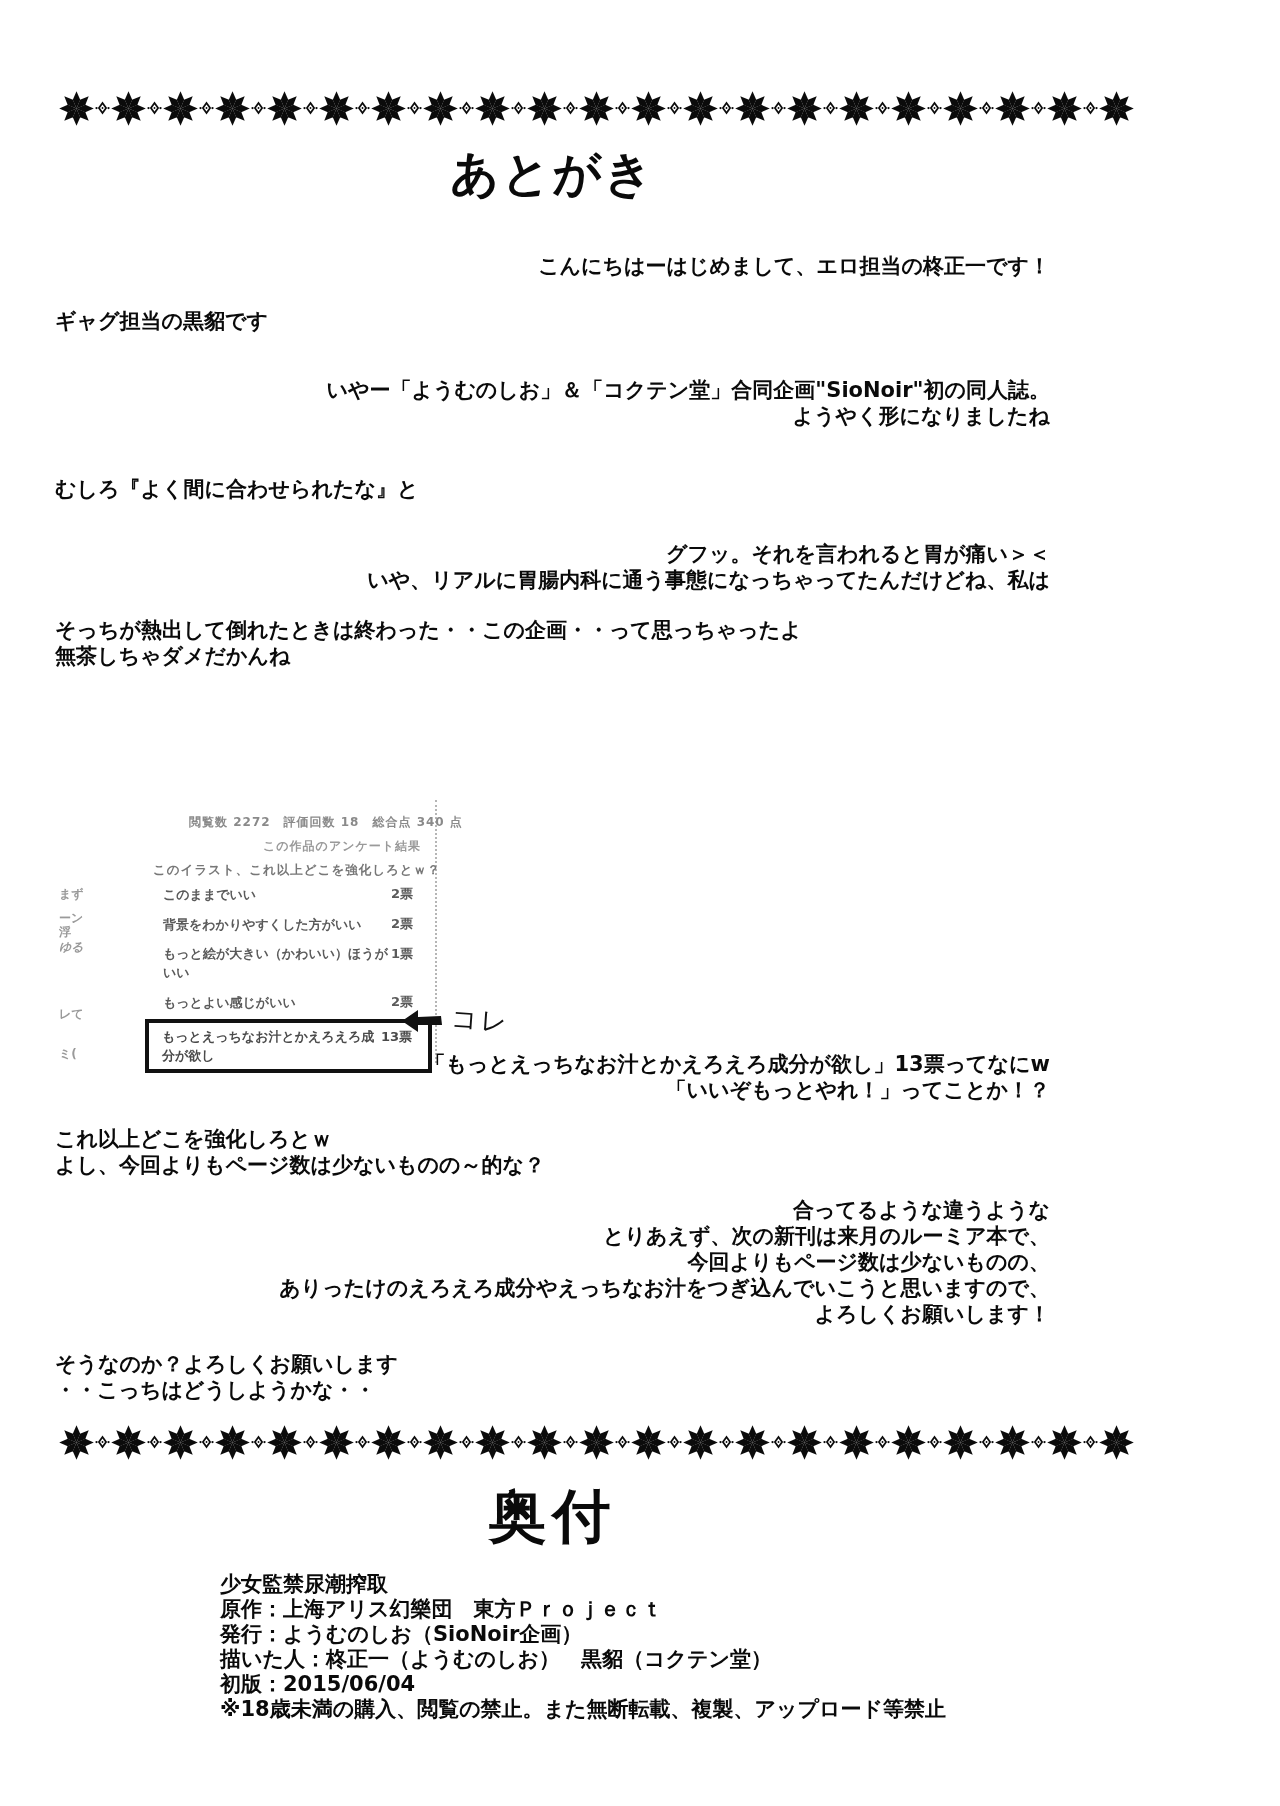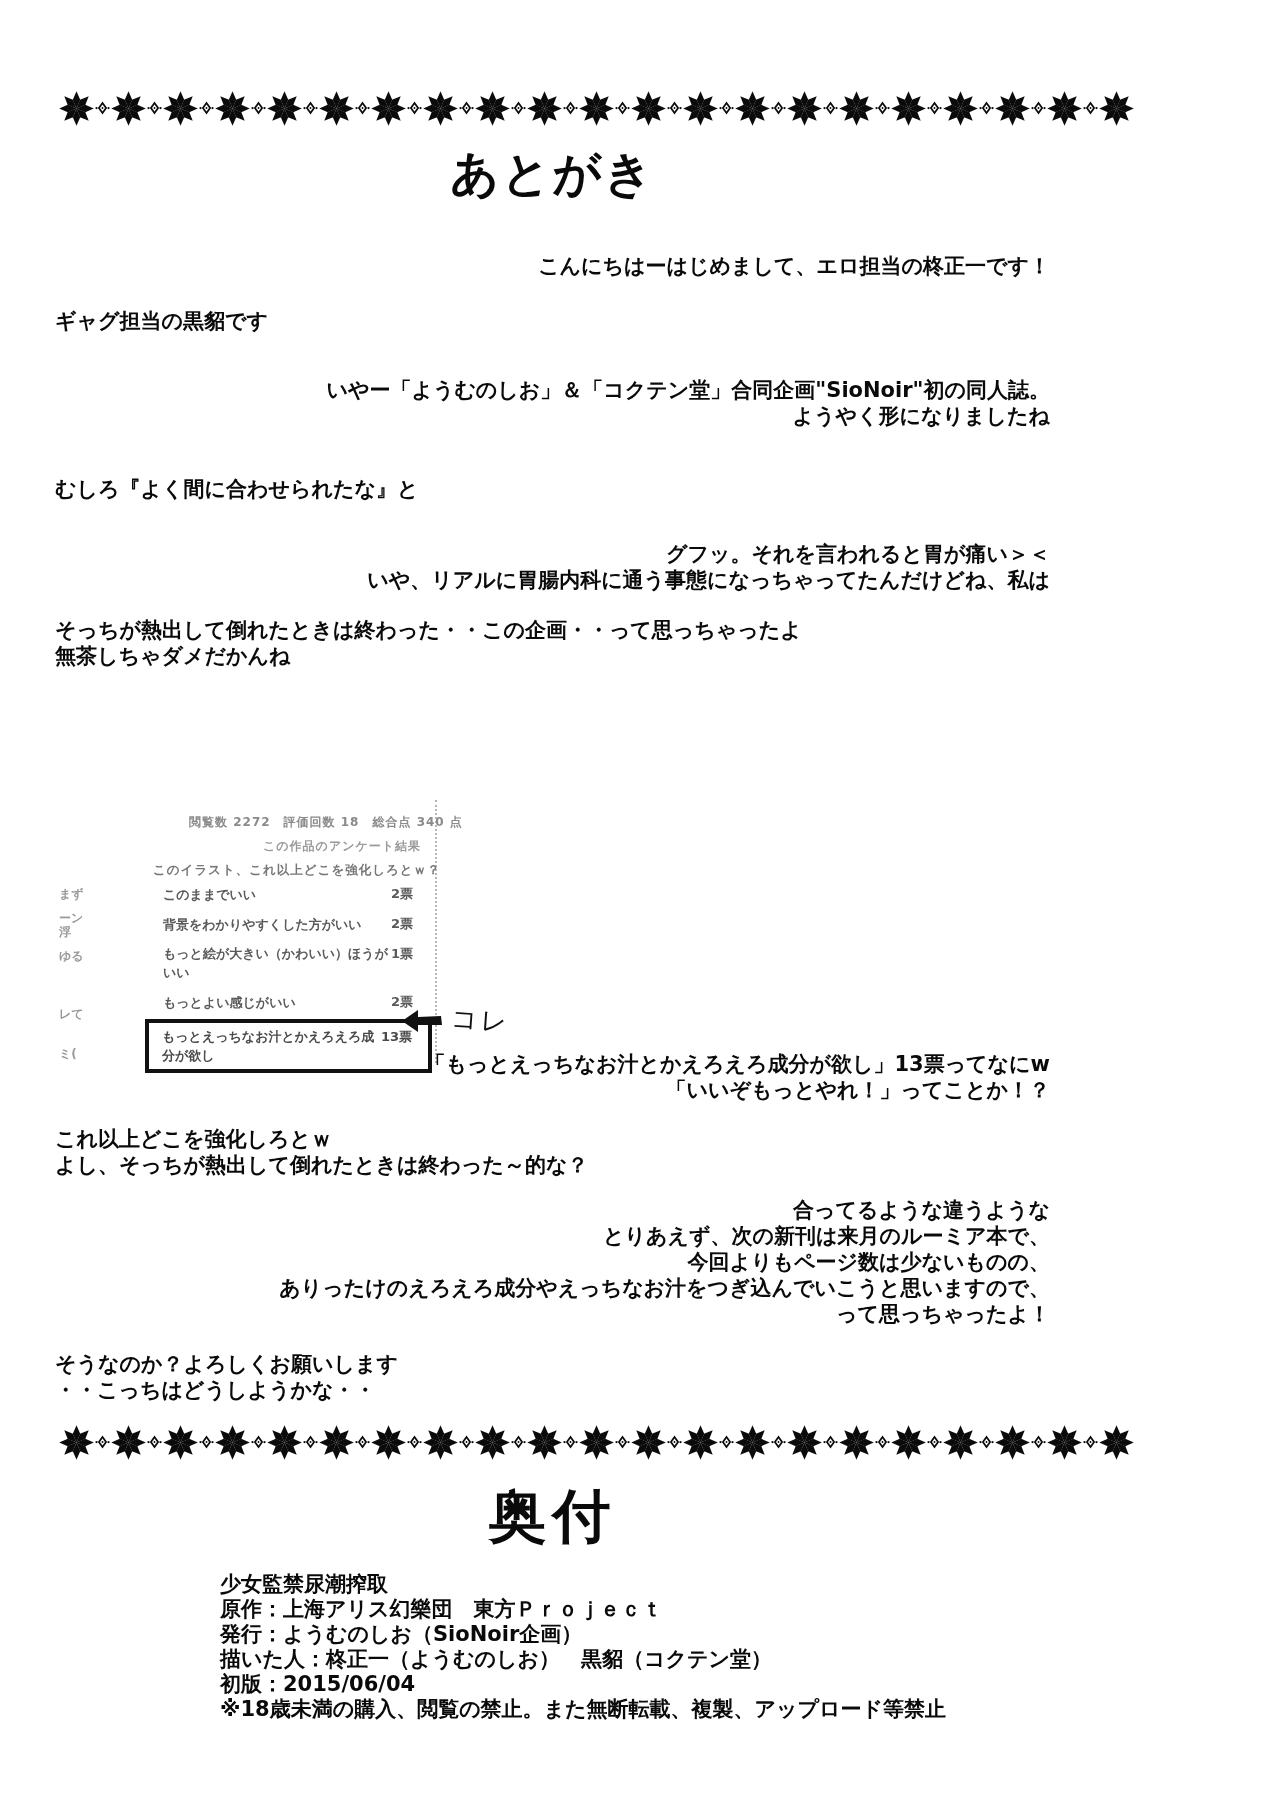--- a/index.html
+++ b/index.html
@@ -497,47 +497,47 @@
         <div class="poll-row"><span class="poll-label blurry">このままでいい</span><span class="poll-votes blurry">2票</span></div>
         <div class="poll-row"><span class="poll-label blurry">背景をわかりやすくした方がいい</span><span class="poll-votes blurry">2票</span></div>
         <div class="poll-row"><span class="poll-label blurry">もっと絵が大きい（かわいい）ほうがいい</span><span class="poll-votes blurry">1票</span></div>
         <div class="poll-row"><span class="poll-label blurry">もっとよい感じがいい</span><span class="poll-votes blurry">2票</span></div>
         <div class="poll-row boxed"><span class="poll-label blurry">もっとえっちなお汁とかえろえろ成分が欲し</span><span class="poll-votes blurry">13票</span></div>
       </div>
     <div>
         <span class="frag blurry" style="top: 86px;">まず</span>
         <span class="frag blurry" style="top: 110px;">ーン</span>
         <span class="frag blurry" style="top: 124px;">浮</span>
-        <span class="frag blurry" style="top: 148px;">ゆる</span>
+        <span class="frag blurry" style="top: 139px; font-style: italic;">ゆる</span>
         <span class="frag blurry" style="top: 206px;">レて</span>
         <span class="frag blurry" style="top: 246px;">ミ(</span>
       </div>
   </div>
 
   <div class="arrow-note">
     <svg width="42" height="28" viewBox="0 0 42 28">
       <polygon points="1,14 17,3 17,10 40,9 41,18 17,18 17,25" fill="#111"></polygon>
     </svg>
     <span class="arrow-label">コレ</span>
   </div>
 
   <div class="block align-right" style="top:1051px">
       <div class="line">「もっとえっちなお汁とかえろえろ成分が欲し」13票ってなにw</div>
       <div class="line">「いいぞもっとやれ！」ってことか！？</div>
     </div>
   <div class="block align-left" style="top:1126px">
       <div class="line">これ以上どこを強化しろとｗ</div>
-      <div class="line">よし、そっちが熱出して倒れたときは終わった～的な？</div>
+      <div class="line">よし、今回よりもページ数は少ないものの～的な？</div>
     </div>
   <div class="block align-right" style="top:1197px">
       <div class="line">合ってるような違うような</div>
       <div class="line">とりあえず、次の新刊は来月のルーミア本で、</div>
       <div class="line">今回よりもページ数は少ないものの、</div>
       <div class="line">ありったけのえろえろ成分やえっちなお汁をつぎ込んでいこうと思いますので、</div>
-      <div class="line">って思っちゃったよ！</div>
+      <div class="line">よろしくお願いします！</div>
     </div>
   <div class="block align-left" style="top:1351px">
       <div class="line">そうなのか？よろしくお願いします</div>
       <div class="line">・・こっちはどうしようかな・・</div>
     </div>
 
   <div class="border-row border-bottom">
       <svg class="star-glyph" width="37" height="37" viewBox="0 0 36 36">
         <g fill="#0b0b0b">
           <path d="M18,18 L14.4,9.5 L18,1.2 L21.6,9.5 Z" transform="rotate(0,18,18)"></path>

